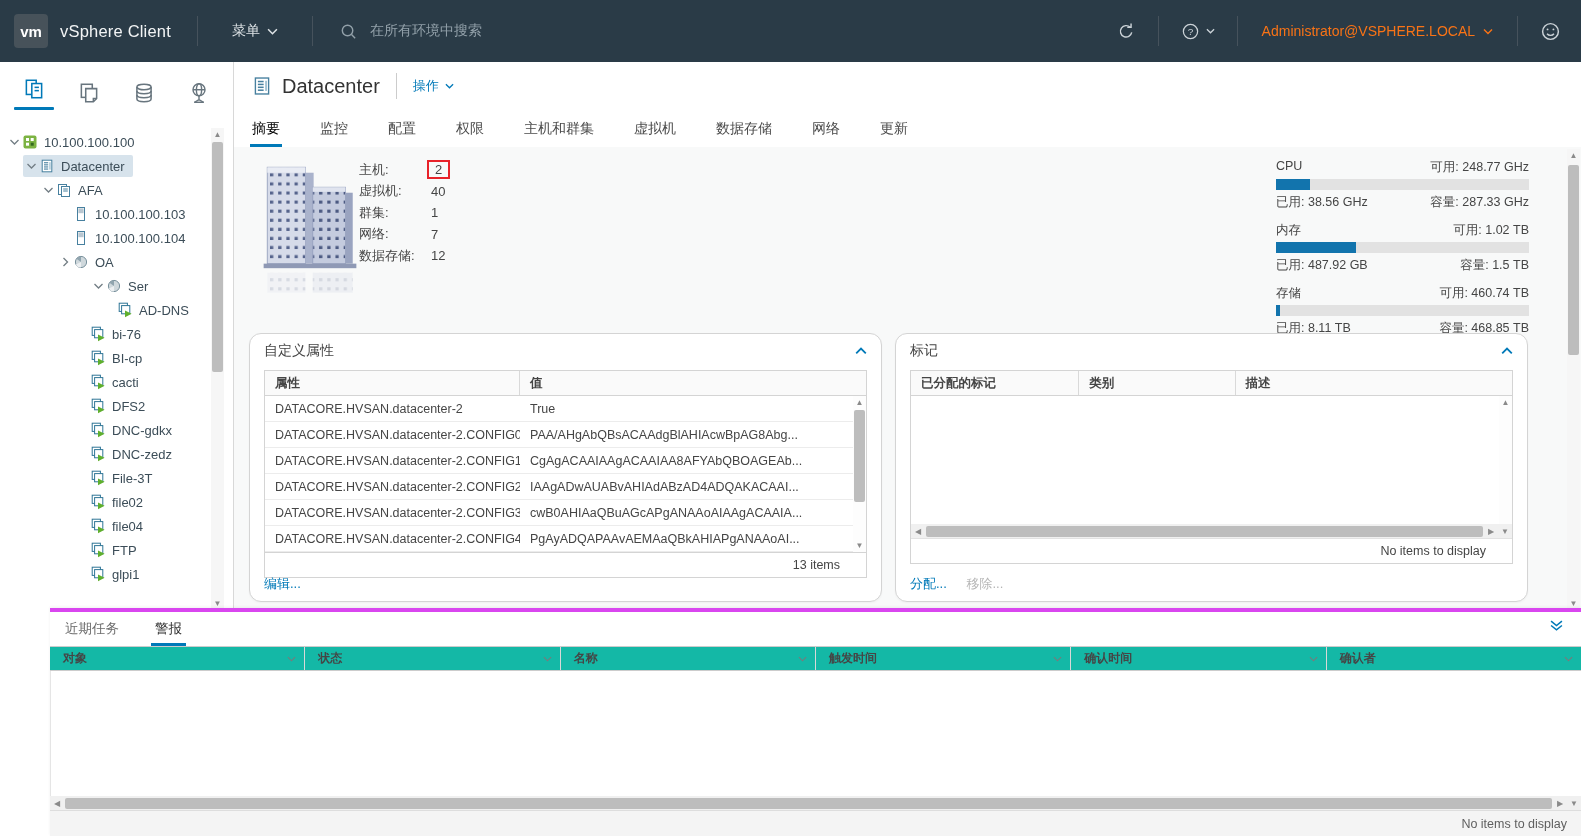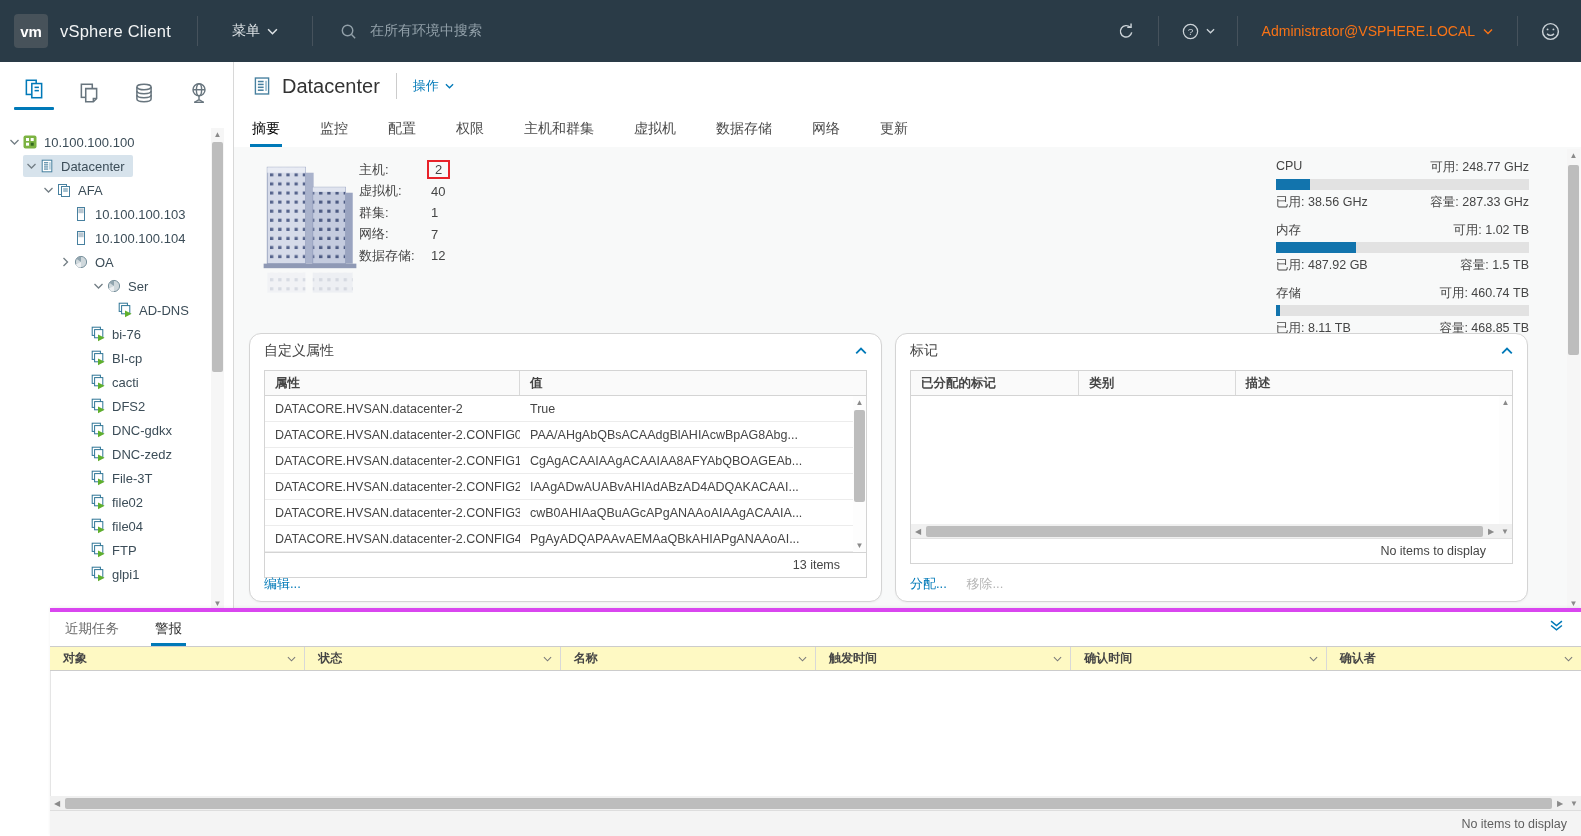--- a/index.html
+++ b/index.html
@@ -91,21 +91,21 @@
   .hsb .arr{width:14px;height:14px;display:flex;align-items:center;justify-content:center;font-size:8px;color:#8a8a8a;cursor:pointer;flex:none;}
   .hsb .thumb{height:11px;background:#bdbdbd;border-radius:2px;flex:1;margin:0 1px;cursor:pointer;}
 
   
   .bottom{position:absolute;left:4px;right:0;bottom:0;height:224px;background:#fff;border-top:4px solid #d946ef;box-shadow:0 -1px 3px rgba(0,0,0,.06);margin-left:46px;}
   .b-tabs{height:34px;display:flex;align-items:flex-end;gap:36px;padding-left:15px;position:relative;}
   .b-tab{font-size:13.5px;color:#6d6d6d;padding-bottom:8px;position:relative;cursor:pointer;}
   .b-tab.active{color:#2d2d2d;}
   .b-tab.active:after{content:"";position:absolute;left:-4px;right:-4px;bottom:0;height:3px;background:#0079b8;}
   .b-collapse{position:absolute;right:18px;top:8px;color:#0079b8;cursor:pointer;}
-  .b-head{height:23px;display:flex;border-top:1px solid #ccc;border-bottom:1px solid #ccc;background:#fef9c3;}
+  .b-head{height:23px;display:flex;border-top:1px solid #ccc;border-bottom:1px solid #ccc;background:#14b8a6;}
   .b-col{flex:1;display:flex;align-items:center;justify-content:space-between;padding:0 8px 0 13px;font-size:12px;font-weight:bold;color:#454545;border-right:1px solid #d8d8d8;cursor:pointer;}
   .b-col:last-child{border-right:none;}
   .b-col .cv{color:#7a7a7a;font-weight:normal;}
   .b-body{height:125px;background:#fff;border-left:1px solid #e5e5e5;}
   .b-status{height:25px;background:#f4f4f4;border-top:1px solid #ddd;display:flex;align-items:center;justify-content:flex-end;padding-right:14px;font-size:12.5px;color:#5f5f5f;}
 </style>
 </head>
 <body>
 
 <div class="topbar">

